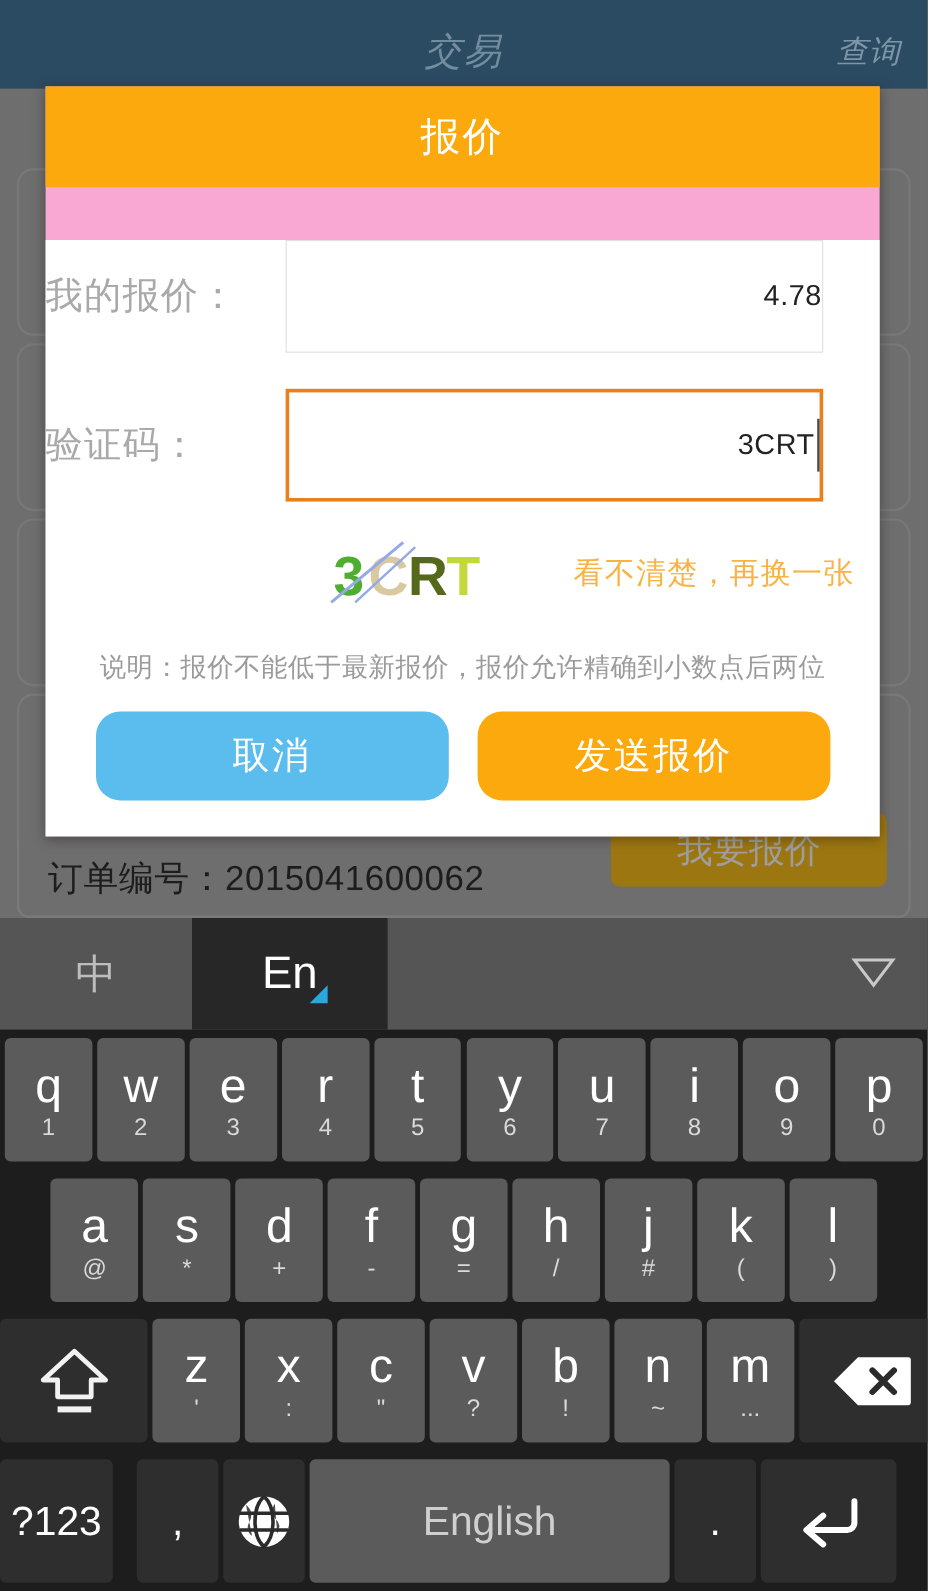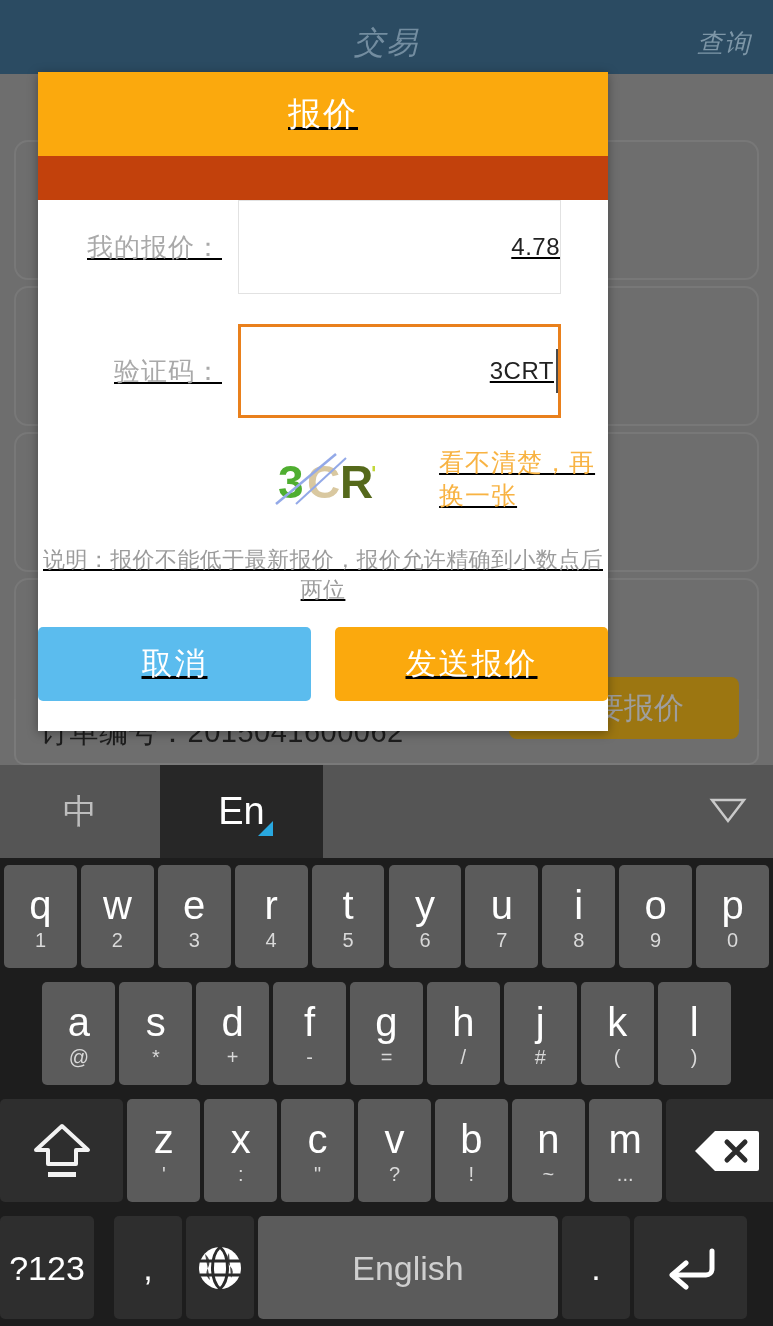--- a/index.html
+++ b/index.html
@@ -55,42 +55,41 @@
   #quote-btn{
     position:absolute; right:18px; top:-22px;
     width:230px; height:62px; border-radius:8px;
     background:#9c7611;
     display:flex; align-items:center; justify-content:center;
     font-size:30px; color:#9e9e9e;
   }
 
   
   #modal{
-    position:absolute; left:38px; top:72px; width:570px;
-    background:#c2410c;
+    position:absolute; left:38px; top:72px; width:695px;
+    background:#f9a8d4;
     box-shadow:0 2px 10px rgba(0,0,0,.35);
     z-index:30;
-    text-decoration:underline;
   }
   #modal-header{
     height:84px; background:#FBA90D;
     display:flex; align-items:center; justify-content:center;
   }
   #modal-title{
     font-size:33px; color:#ffffff; letter-spacing:2px;
   }
   #modal-body{ padding:0; background:#fff; }
 
   .field-row{
     display:flex; align-items:center;
     padding:0 12px 0 0;
   }
   .field-label{
-    width:200px; text-align:right; padding-right:16px;
-    font-size:26px; color:#a9a9a9; letter-spacing:1px;
+    width:200px; padding-right:16px;
+    font-size:31px; color:#a9a9a9; letter-spacing:1px;
     flex:0 0 200px;
   }
   .field-input{
     flex:1 1 auto; height:94px;
     border:1px solid #e2e2e2; background:#fff;
     display:flex; align-items:center;
     padding-left:20px;
     font-size:24px; color:#222; letter-spacing:0.5px;
     margin-right:35px;
     position:relative;
@@ -123,21 +122,21 @@
   #note{
     margin-top:33px; text-align:center;
     font-size:22px; color:#9b9b9b; letter-spacing:0.4px;
   }
 
   #btn-row{
     display:flex; justify-content:center; gap:24px;
     margin-top:22px; padding-bottom:30px;
   }
   .dlg-btn{
-    width:294px; height:74px; border-radius:5px; border:none;
+    width:294px; height:74px; border-radius:20px; border:none;
     font-size:31px; color:#ffffff; letter-spacing:2px;
     font-family:"Liberation Sans","DejaVu Sans",sans-serif;
     cursor:pointer;
   }
   #btn-cancel{ background:#5BBCEE; }
   #btn-send{ background:#FBA90D; }
 
   
   #keyboard{
     position:absolute; left:0; top:765px; width:773px; height:561px;

